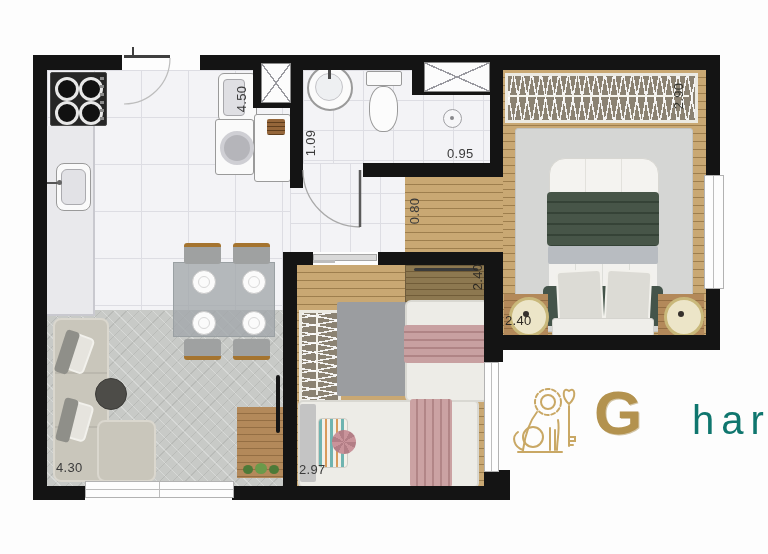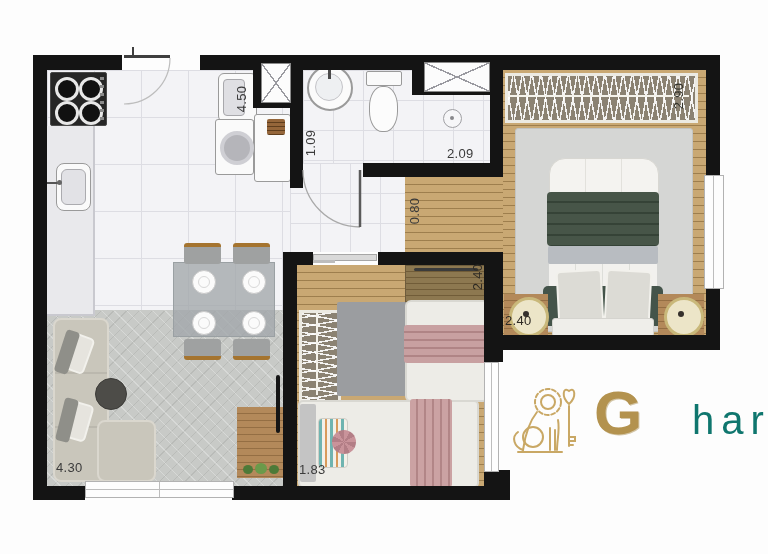--- a/index.html
+++ b/index.html
@@ -212,26 +212,26 @@
   <div class="abs" style="left:313px;top:260px;width:22px;height:3px;background:#bcbcbc;"></div>
 
   <svg class="abs" style="left:0;top:0;width:768px;height:554px;pointer-events:none;" viewBox="0 0 768 554">
     <path d="M303,170 A57,57 0 0 0 360,227" fill="none" stroke="#a9a9a9" stroke-width="1.3"></path>
     <line x1="360" y1="170" x2="360" y2="227" stroke="#5a5a5a" stroke-width="2.5"></line>
     <path d="M170,58 A46,46 0 0 1 124,104" fill="none" stroke="#bdbdbd" stroke-width="1.2"></path>
   </svg>
 
   <div class="lbl vlbl" style="left:221px;top:92px;">4.50</div>
   <div class="lbl vlbl" style="left:290px;top:136px;">1.09</div>
-  <div class="lbl" style="left:447px;top:146px;">2.09</div>
+  <div class="lbl" style="left:447px;top:146px;">0.95</div>
   <div class="lbl vlbl" style="left:394px;top:204px;">0.80</div>
   <div class="lbl vlbl" style="left:658px;top:89px;color:#33332c;">2.90</div>
   <div class="lbl" style="left:505px;top:313px;color:#2e2a24;">2.40</div>
   <div class="lbl vlbl" style="left:457px;top:270px;color:#2e2a24;">2.40</div>
-  <div class="lbl" style="left:299px;top:462px;">1.83</div>
+  <div class="lbl" style="left:299px;top:462px;">2.97</div>
   <div class="lbl" style="left:56px;top:460px;">4.30</div>
 
   <div class="abs" style="left:500px;top:376px;width:230px;height:90px;">
     <svg style="position:absolute;left:6px;top:4px;" width="84" height="82" viewBox="0 0 84 82" fill="none">
       <g stroke="#c9a865" stroke-width="2" fill="none" stroke-linecap="round">
         <circle cx="42" cy="22" r="13" stroke-dasharray="4 2.5"></circle>
         <circle cx="42" cy="22" r="7"></circle>
         <path d="M31,32 C23,42 19,56 17,70"></path>
         <path d="M52,40 C54,50 51,60 51,70"></path>
         <circle cx="27" cy="57" r="10"></circle>

